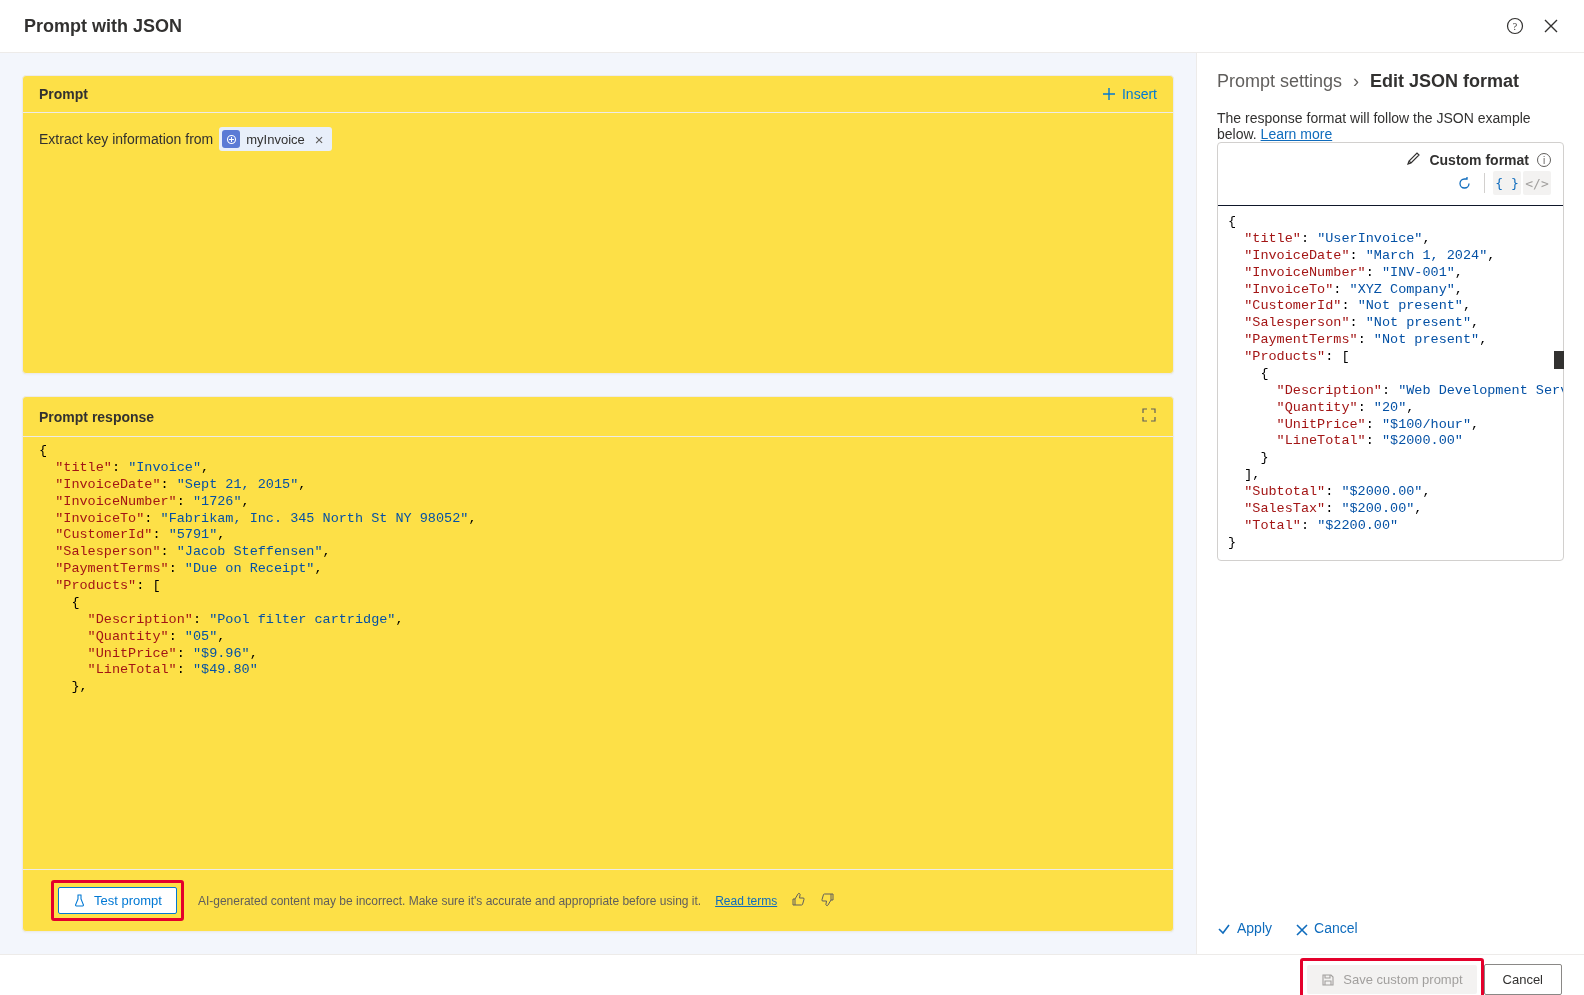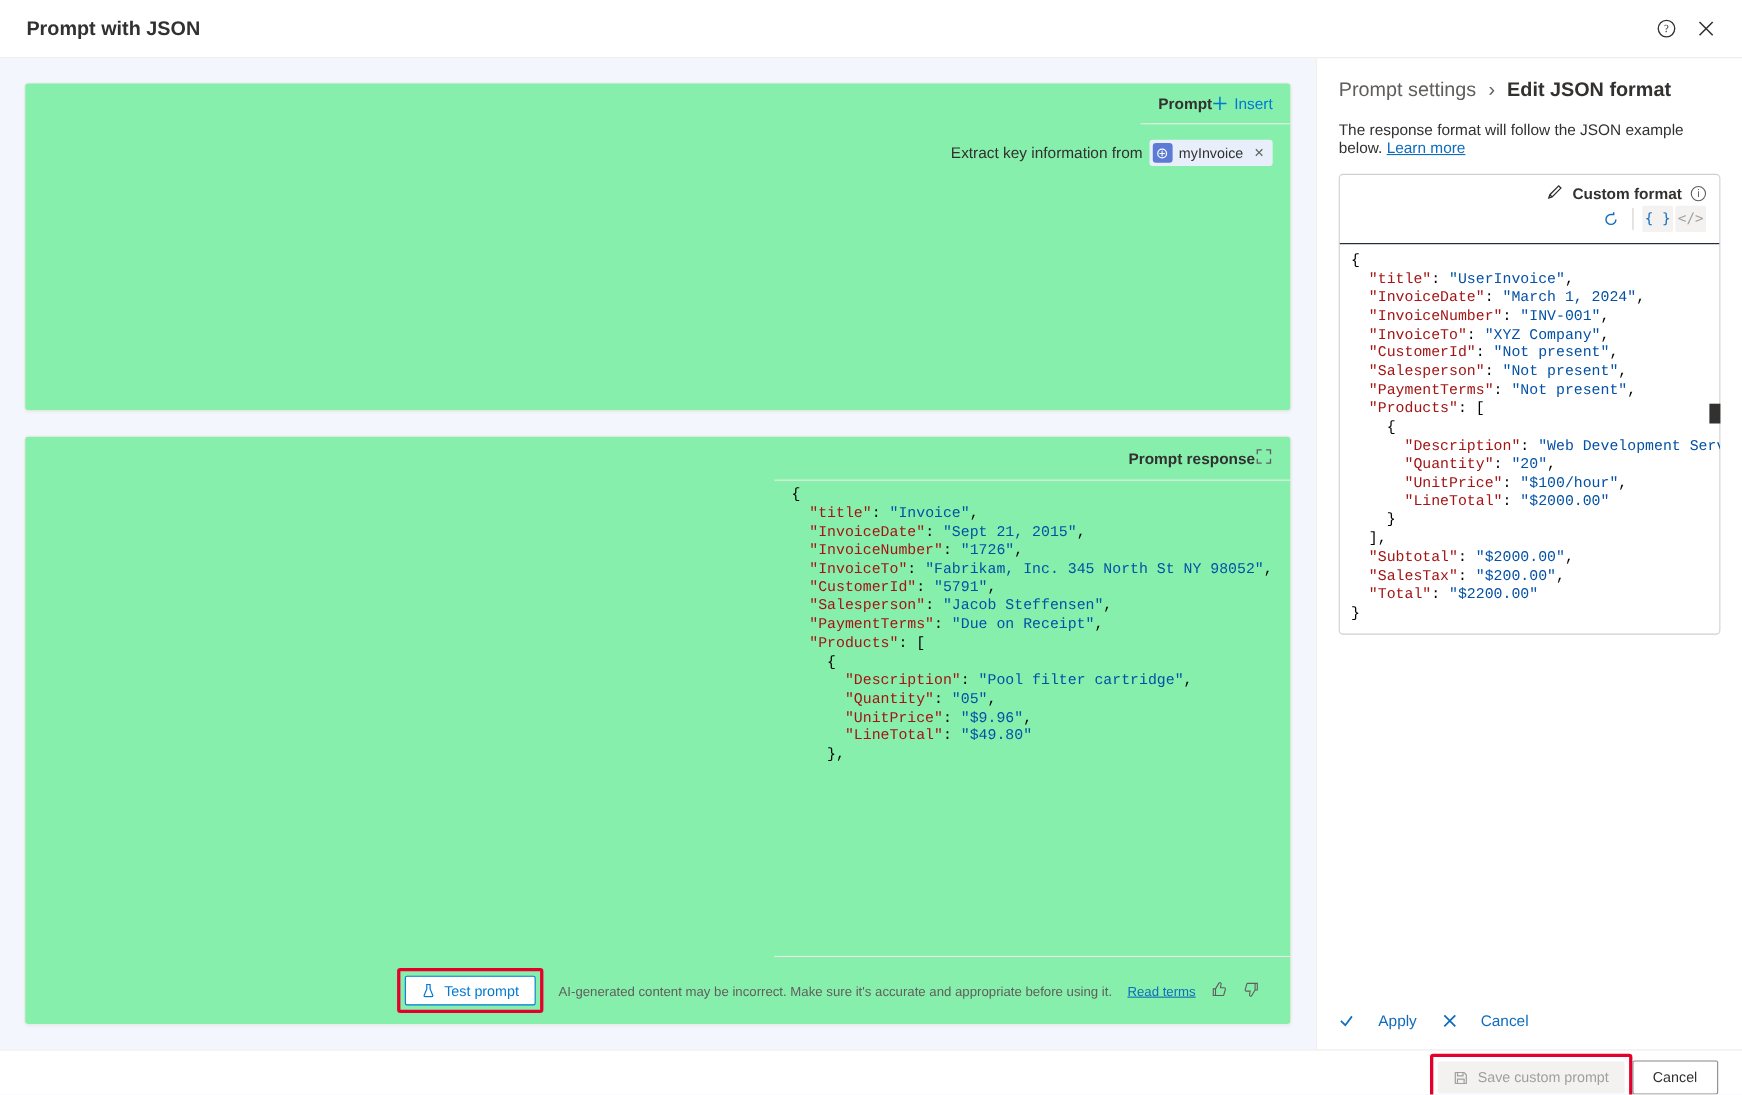--- a/index.html
+++ b/index.html
@@ -40,27 +40,26 @@
   .left {
     flex: 1;
     background: #f3f6fc;
     padding: 22px;
     display: flex;
     flex-direction: column;
     gap: 22px;
     overflow: hidden;
   }
   .card {
-    background: #86efac;
+    background: #fde047;
     border: 1px solid #edebe9;
     border-radius: 4px;
     box-shadow: 0 1px 2px rgba(0,0,0,0.03);
     display: flex;
     flex-direction: column;
-    align-items: flex-end;
   }
   .card-header {
     display: flex; justify-content: space-between; align-items: center;
     padding: 10px 16px;
     border-bottom: 1px solid #edebe9;
     font-weight: 600;
   }
   .insert-btn {
     color: #0078d4;
     cursor: pointer;
@@ -151,21 +150,21 @@
     overflow: hidden;
   }
   .breadcrumb {
     font-size: 18px;
     margin-bottom: 18px;
   }
   .breadcrumb .bc1 { color: #605e5c; }
   .breadcrumb .sep { color: #605e5c; margin: 0 6px; }
   .breadcrumb .bc2 { font-weight: 600; }
   .hint {
-    font-size: 14px; color:#323130; margin-bottom: 16px;
+    font-size: 14px; color:#323130; 
   }
   .hint a { color:#0f6cbd; text-decoration: underline; cursor:pointer; }
   .format-card {
     border: 1px solid #d2d0ce;
     border-radius: 4px;
     display:flex; flex-direction:column;
     flex-shrink:0;
   }
   .format-header {
     display:flex; justify-content:space-between; align-items:flex-end;
@@ -198,21 +197,21 @@
     font-size: 13.5px;
     line-height: 1.25;
     padding: 8px 10px;
     white-space: pre;
     overflow:auto;
     max-height: 370px;
   }
   .right-actions {
     display:flex; gap:24px; margin-top:auto; padding-top:16px;
   }
-  .link-action { display:flex; align-items:center; gap:22px; color:#0f6cbd; cursor:pointer; font-size:14px; }
+  .link-action { display:flex; align-items:flex-end; gap:6px; color:#0f6cbd; cursor:pointer; font-size:14px; }
 
   .footer {
     height:50px;
     border-top: 1px solid #edebe9;
     display:flex; justify-content:flex-end; align-items:center;
     padding: 0 22px;
   }
   .save-wrap {
     border:3px solid #e4002b; border-radius:3px; padding:4px;
   }

